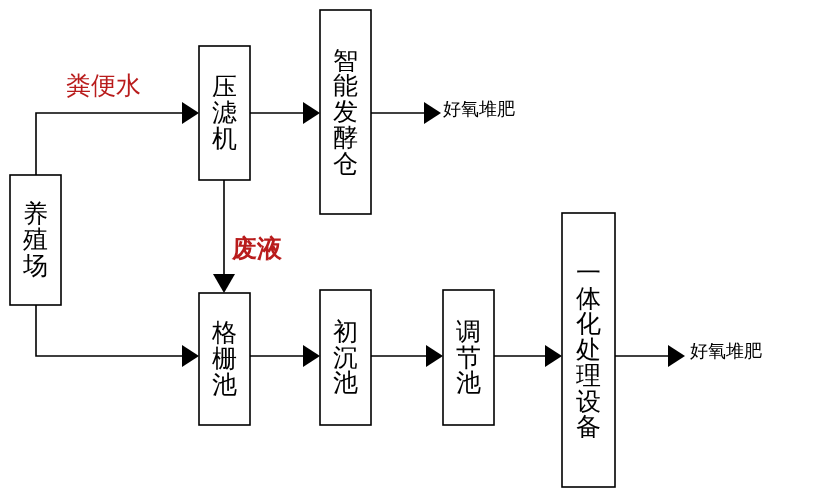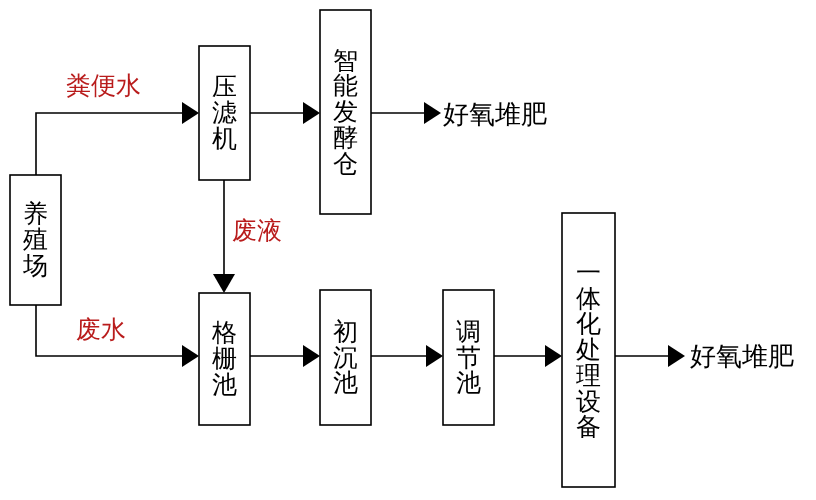--- a/index.html
+++ b/index.html
@@ -60,21 +60,21 @@
   .edgeLabel {
     position: absolute;
     font-family: "DejaVu Sans", "Liberation Sans", sans-serif;
     font-size: 25px;
     color: #b91c1c;
     white-space: nowrap;
   }
   .termLabel {
     position: absolute;
     font-family: "DejaVu Sans", "Liberation Sans", sans-serif;
-    font-size: 26px;
+    font-size: 18px;
     color: #000000;
     white-space: nowrap;
   }
 </style>
 </head>
 <body>
 
 <div id="canvas">
 
   <svg class="flow" viewBox="0 0 816 500">
@@ -158,21 +158,20 @@
     <span class="ch">体</span>
     <span class="ch">化</span>
     <span class="ch">处</span>
     <span class="ch">理</span>
     <span class="ch">设</span>
     <span class="ch">备</span>
   </div>
 
   <div class="edgeLabel" style="left:66px; top:69px;">粪便水</div>
 
-  <div class="edgeLabel" style="left:76px; top:313px;">废水</div>
 
-  <div class="edgeLabel" style="left:232px; top:214px;">废液</div>
+  <div class="edgeLabel" style="left:232px; top:232px;font-weight:bold;">废液</div>
 
   <div class="termLabel" style="left:443px; top:97px;">好氧堆肥</div>
 
   <div class="termLabel" style="left:690px; top:339px;">好氧堆肥</div>
 
 </div>
 
 </body></html>

